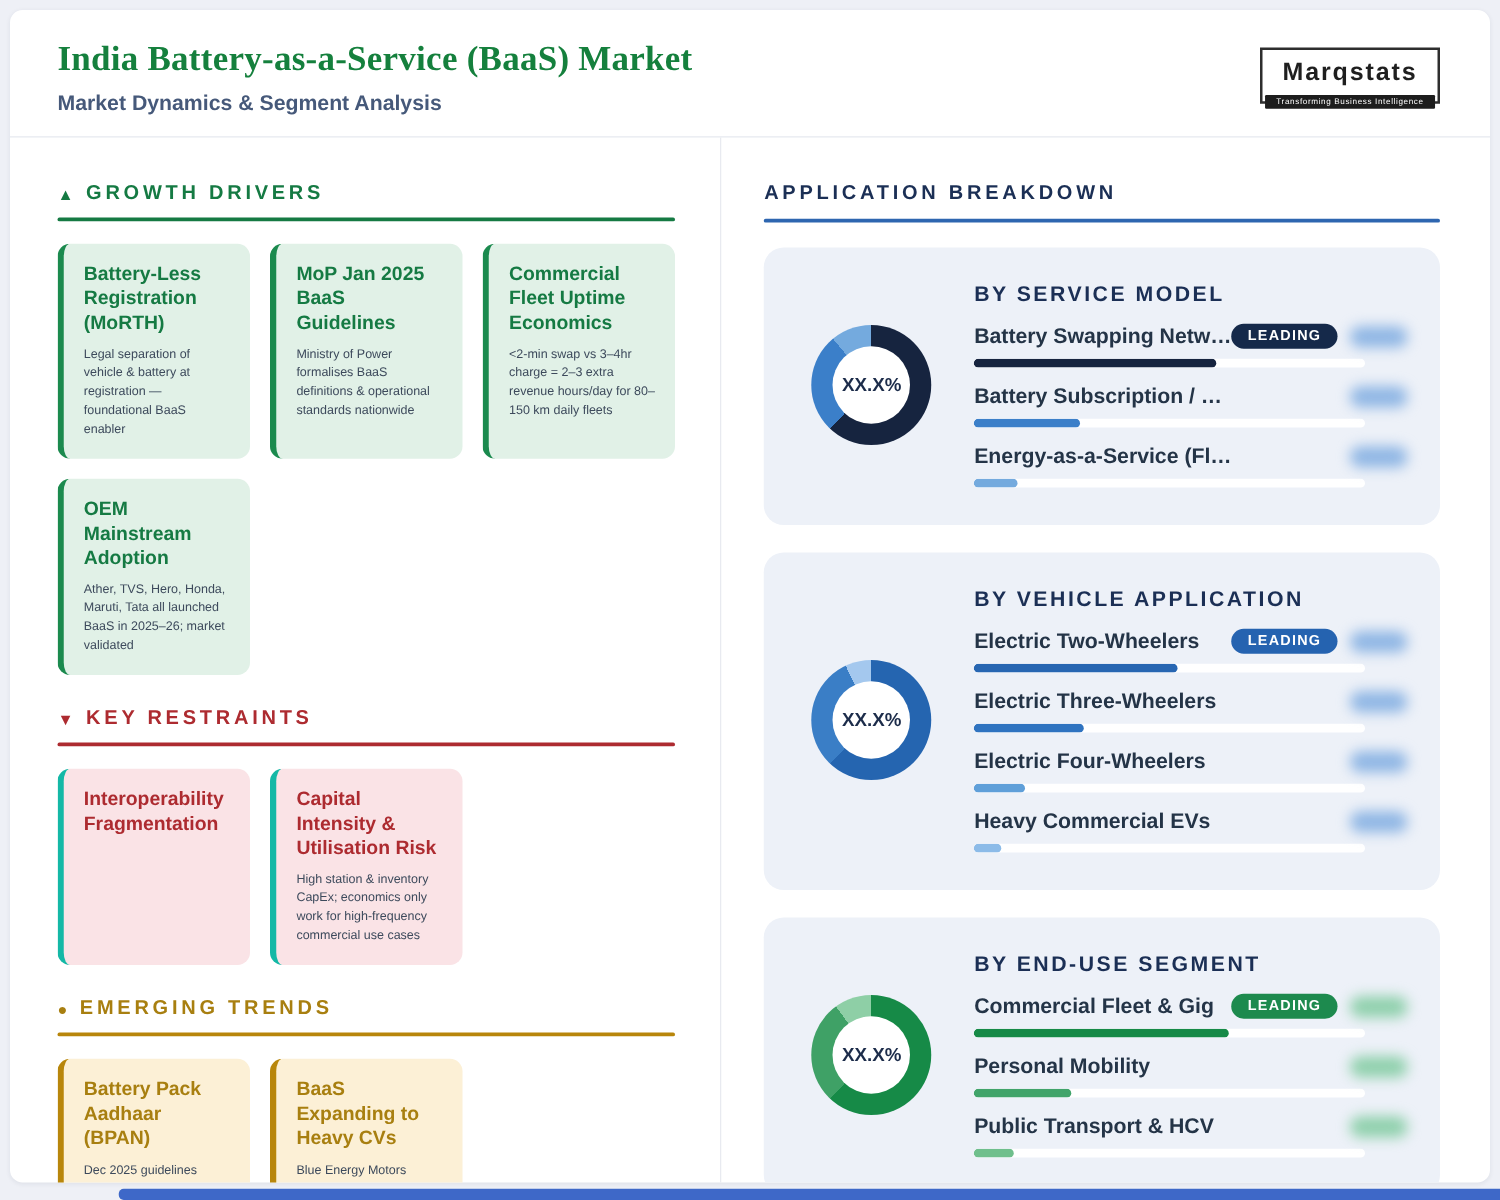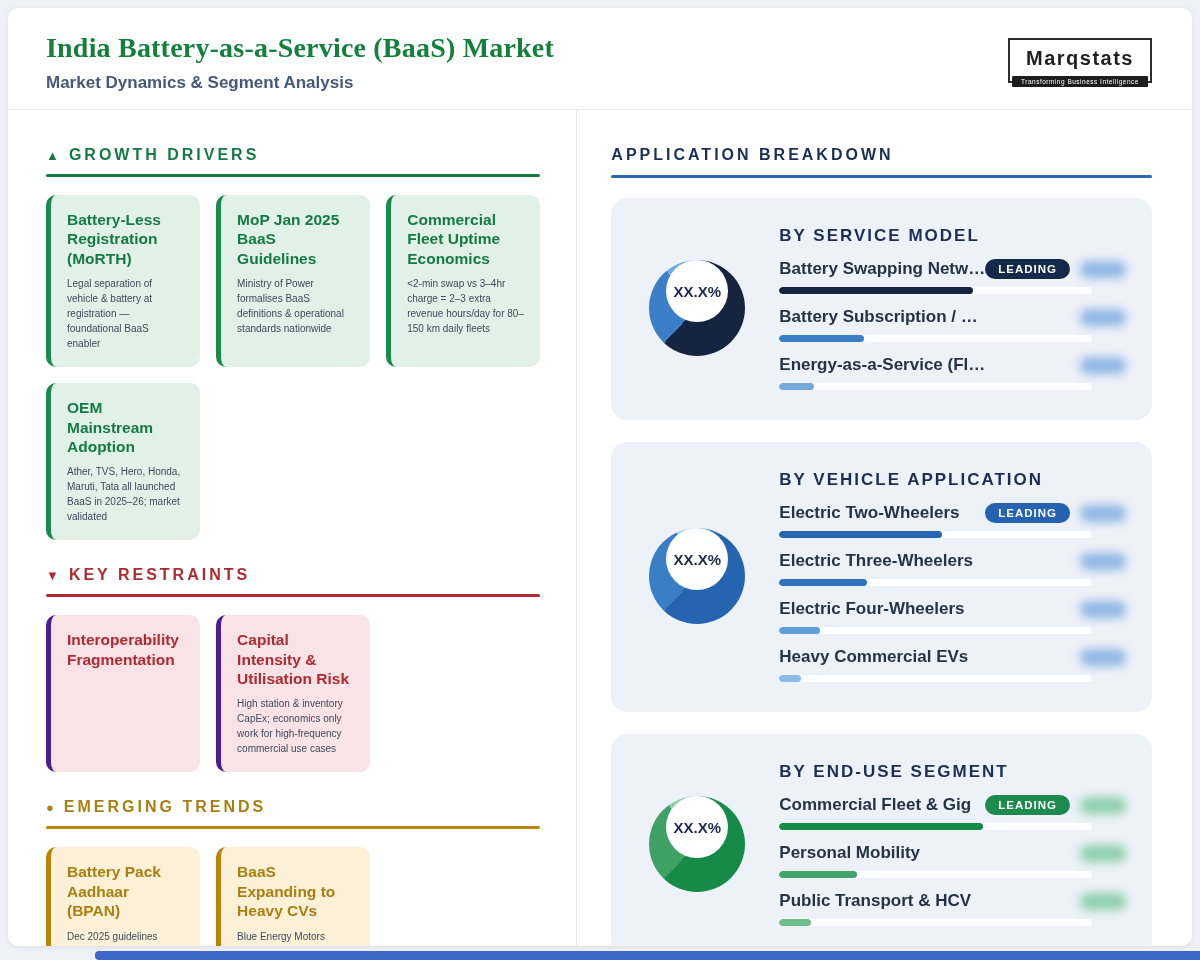--- a/index.html
+++ b/index.html
@@ -56,37 +56,37 @@
   .sec-green .sec-rule { background:#157a43; }
   .sec-red .sec-head, .sec-red .card-title { color:#ad2b30; }
   .sec-red .sec-rule { background:#ad2b30; }
   .sec-gold .sec-head, .sec-gold .card-title { color:#a87f10; }
   .sec-gold .sec-rule { background:#b8860b; }
   .card-grid { display:grid; grid-template-columns:1fr 1fr 1fr; gap:16px; }
   .info-card {
     border-radius:10px; padding:15px 16px 16px; 
   }
   .sec-green .info-card { background:#e1f1e7; border-left:5px solid #1b8a4e; }
-  .sec-red .info-card { background:#fae3e6; border-left:5px solid #4c1d95; }
+  .sec-red .info-card { background:#fae3e6; border-left:5px solid #14b8a6; }
   .sec-gold .info-card { background:#fcf0d6; border-left:5px solid #b8860b; }
   .card-title { font-size:15.5px; font-weight:bold; line-height:1.25; margin-bottom:8px; }
   .card-body { font-size:10px; color:#3d4a5c; line-height:1.5; }
   
   .seg-head {
     font-size:16px; font-weight:bold; letter-spacing:3px; color:#1b2f55; margin-top:26px;
   }
   .seg-rule { height:3px; background:#2e66b0; border-radius:2px; margin:11px 0 20px; }
   .panel {
     background:#edf1f8; border-radius:16px; padding:28px 26px 30px 30px;
     display:flex; align-items:center; gap:26px; margin-bottom:22px;
   }
   .donut-wrap { width:112px; display:flex; justify-content:center; flex-shrink:0; }
   .donut {
     width:96px; height:96px; border-radius:50%;
-    display:flex; justify-content:center;
+    display:flex; align-items:center; justify-content:center;
   }
   .donut-hole {
     width:62px; height:62px; background:#ffffff; border-radius:50%;
     display:flex; align-items:center; justify-content:center;
     font-size:15px; font-weight:bold; color:#1c2c4a;
   }
   .panel-body { flex:1; min-width:0; }
   .panel-title {
     font-size:17px; font-weight:bold; letter-spacing:2px; color:#1b2f55; margin-bottom:2px;
   }

